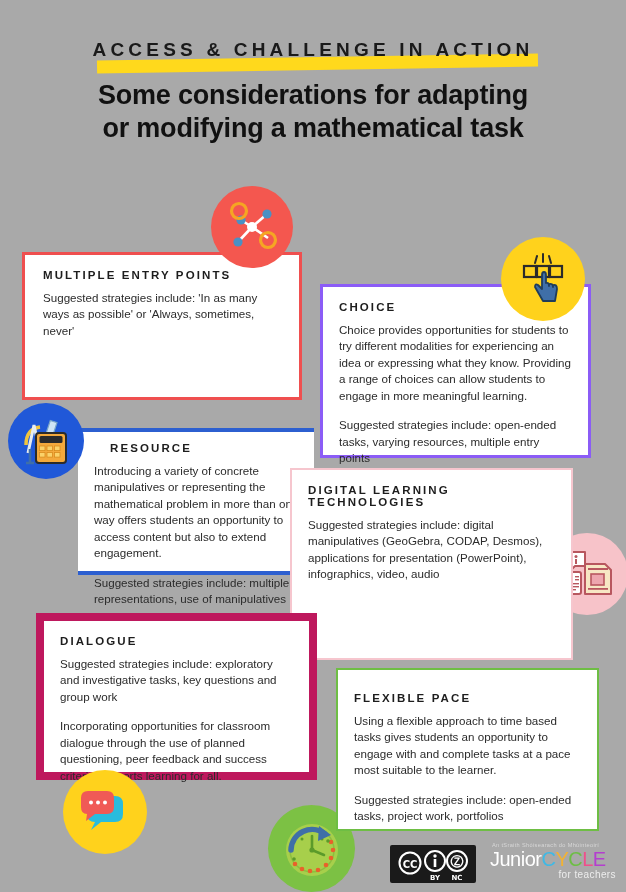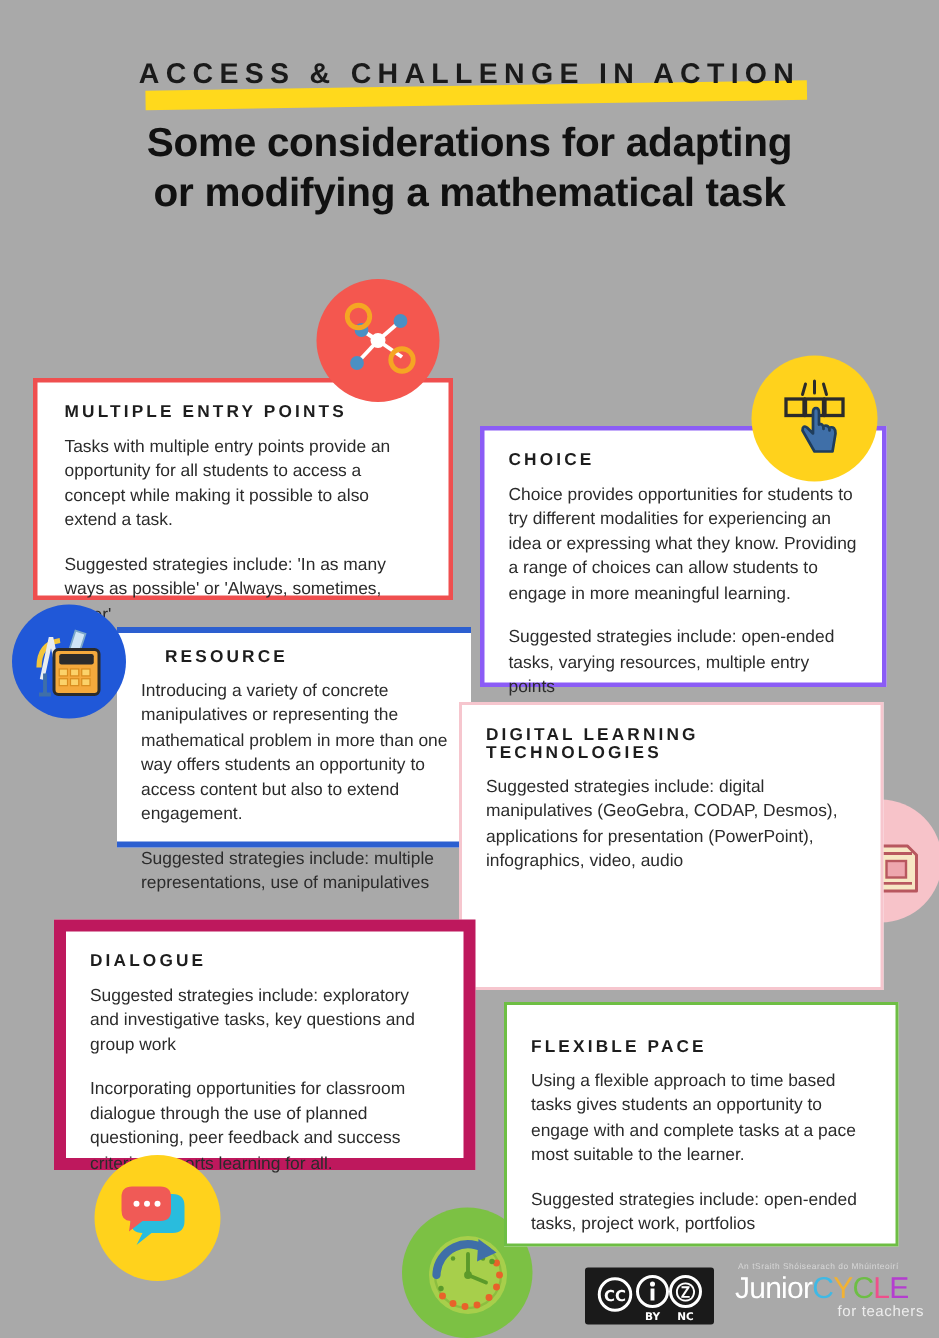--- a/index.html
+++ b/index.html
@@ -54,28 +54,28 @@
   #card-mep{
     left:22px;top:252px;width:280px;height:148px;
     border:3px solid #ef4f4f;
     padding-left:18px;
   }
   #card-choice{
     left:320px;top:284px;width:271px;height:174px;
     border:3px solid #8b5cf6;
   }
   #card-resource{
-    left:78px;top:418px;width:236px;height:147px;
+    left:78px;top:428px;width:236px;height:147px;
     border-top:4px solid #2c5fd0;
     border-bottom:4px solid #2c5fd0;
     border-left:0;border-right:0;
     padding:10px 14px 8px 16px;
   }
   #card-dlt{
-    left:306px;top:468px;width:283px;height:192px;
+    left:290px;top:468px;width:283px;height:192px;
     border:2px solid #f6c6ce;
   }
   #card-dialogue{
     left:36px;top:613px;width:281px;height:167px;
     border:8px solid #be185d;
   }
   #card-flex{
     left:336px;top:668px;width:263px;height:163px;
     border:2px solid #6ebe44;
     padding-top:22px;
@@ -249,21 +249,20 @@
       <line x1="33" y1="34" x2="33" y2="20" stroke="#5b9a2a" stroke-width="2.6" stroke-linecap="round"></line>
       <line x1="33" y1="34" x2="45" y2="39" stroke="#5b9a2a" stroke-width="2.6" stroke-linecap="round"></line>
       <circle cx="33" cy="34" r="2.6" fill="#5b9a2a"></circle>
       <path d="M12 34 A21 21 0 0 1 46 18" fill="none" stroke="#3f6fa8" stroke-width="5.5" stroke-linecap="round"></path>
       <path d="M40 10 L52 19 L39 25 Z" fill="#3f6fa8"></path>
     </svg>
   </div>
 
   <div class="card" id="card-mep">
     <div class="ctitle">MULTIPLE ENTRY POINTS</div>
-    <p>Tasks with multiple entry points provide an opportunity for all students to access a concept while making it possible to also extend a task.</p>
     <p>Suggested strategies include: 'In as many ways as possible' or 'Always, sometimes, never'</p>
   </div>
 
   <div class="card" id="card-choice">
     <div class="ctitle">CHOICE</div>
     <p>Choice provides opportunities for  students to try different modalities for experiencing an idea or expressing what they know. Providing a range of choices can allow students to engage in more meaningful learning.</p>
     <p>Suggested strategies include: open-ended tasks, varying resources, multiple entry points</p>
   </div>
 
   <div class="card" id="card-resource">

